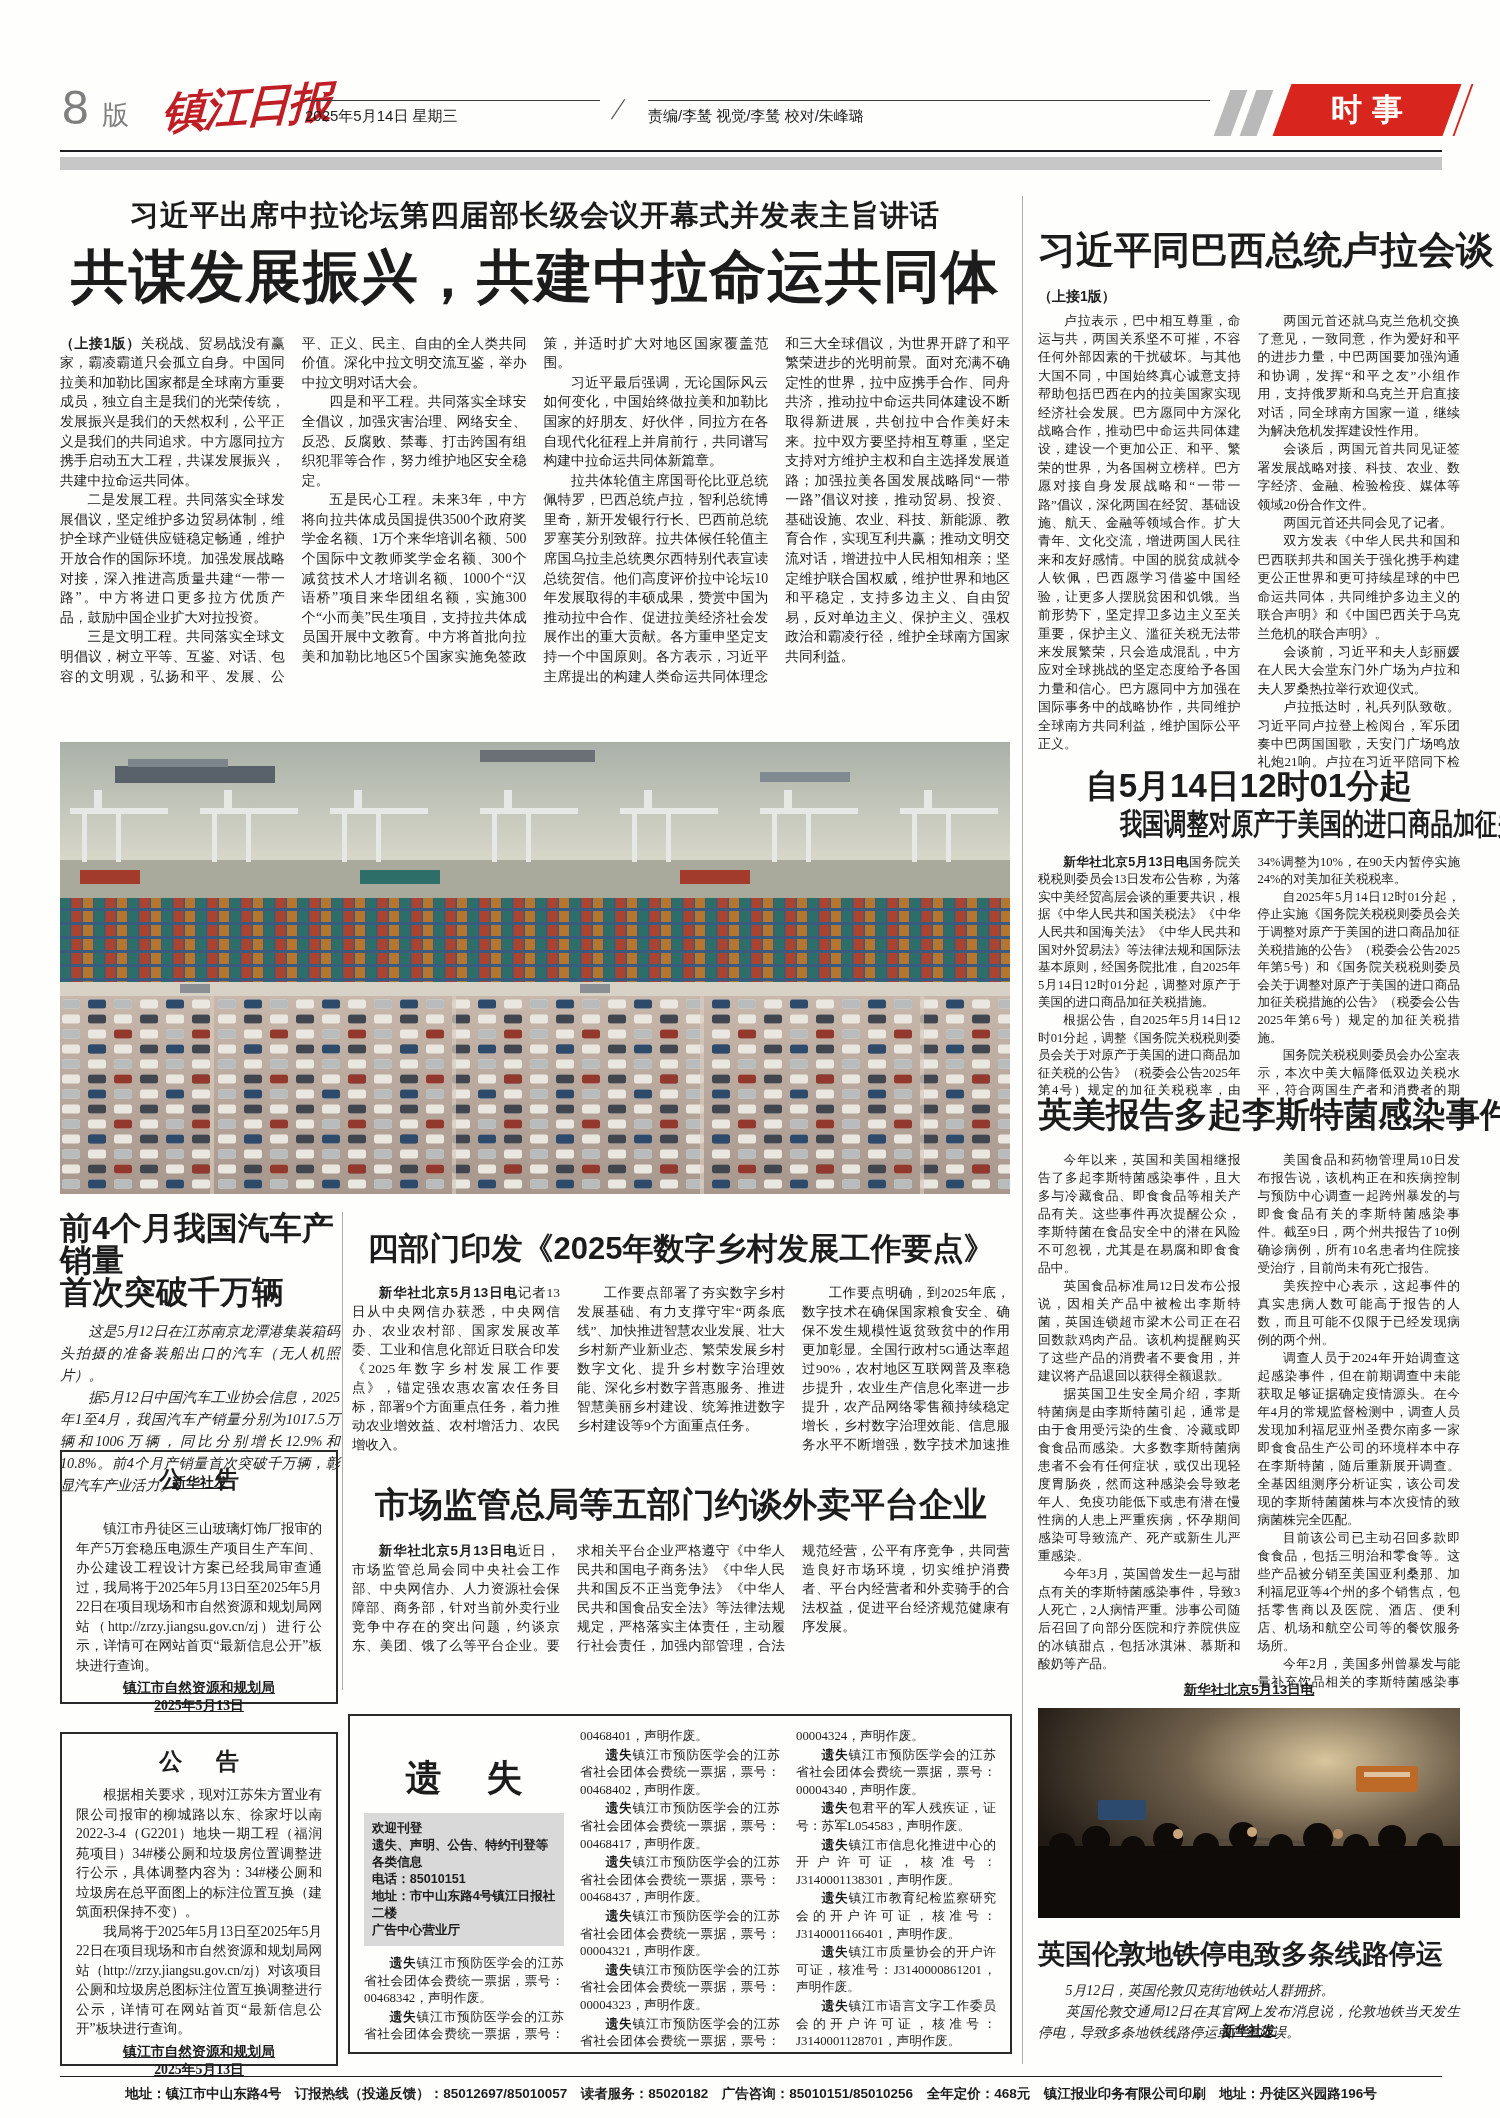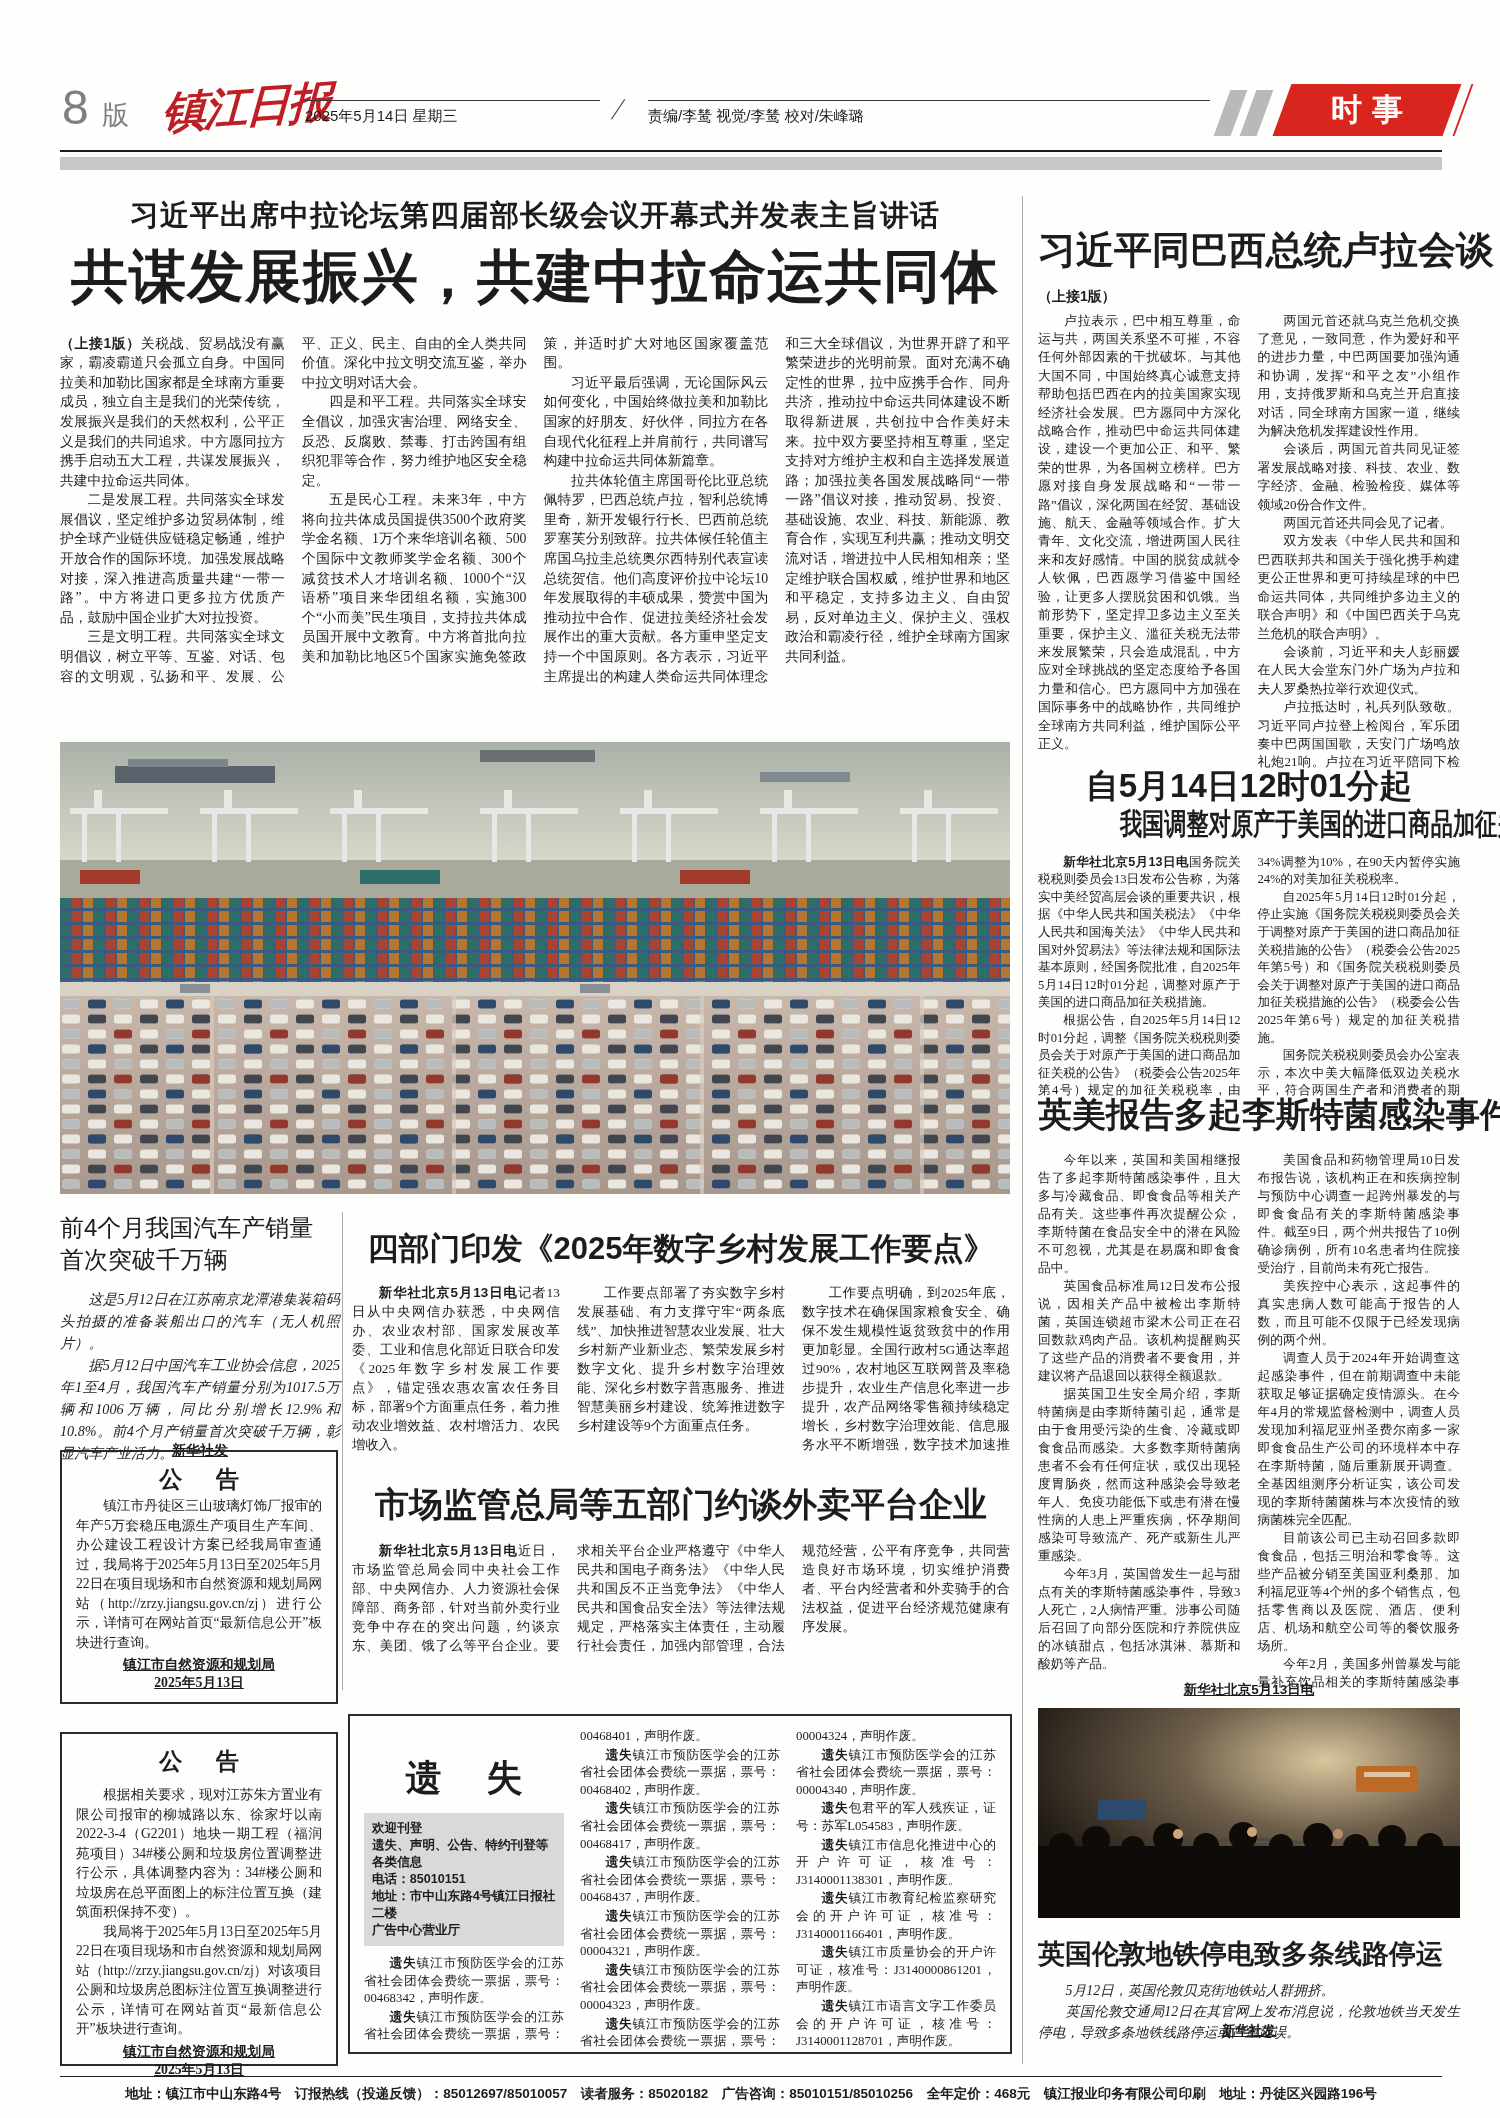--- a/index.html
+++ b/index.html
@@ -173,21 +173,21 @@
       <rect x="0" y="254" width="950" height="198" fill="url(#carsB)"></rect>
       <rect x="0" y="254" width="950" height="198" fill="url(#carsC)"></rect>
       <rect x="150" y="254" width="4" height="198" fill="#d8cabd" opacity="0.7"></rect>
       <rect x="392" y="254" width="4" height="198" fill="#d8cabd" opacity="0.7"></rect>
       <rect x="640" y="254" width="4" height="198" fill="#d8cabd" opacity="0.7"></rect>
       <rect x="860" y="254" width="4" height="198" fill="#d8cabd" opacity="0.7"></rect>
     </svg>
   </div>
 
   <div class="abs" style="left:60px;top:1212px;width:280px;">
-    <div class="hei" style="font-size:24px;font-weight:400;line-height:32px;">
+    <div class="hei" style="font-size:32px;font-weight:700;line-height:32px;">
       <div>前4个月我国汽车产销量</div>
       <div>首次突破千万辆</div>
     </div>
     <div class="plist jc kai" style="margin-top:12px;font-size:14.2px;line-height:22px;">
         <p>这是5月12日在江苏南京龙潭港集装箱码头拍摄的准备装船出口的汽车（无人机照片）。</p>
         <p>据5月12日中国汽车工业协会信息，2025年1至4月，我国汽车产销量分别为1017.5万辆和1006万辆，同比分别增长12.9%和10.8%。前4个月产销量首次突破千万辆，彰显汽车产业活力。</p>
       </div>
     <div class="tar credit-r" style="font-size:14px;margin-top:-22px;">新华社发</div>
   </div>
 
@@ -204,21 +204,21 @@
 
   <div class="abs" style="left:352px;top:1484px;width:658px;">
     <div class="hei h-right tac" style="font-size:34px;white-space:nowrap;">市场监管总局等五部门约谈外卖平台企业</div>
     <div class="body-cols c3 jc plist" style="margin-top:16px;height:120px;font-size:13.4px;line-height:19px;">
         <p><b>新华社北京5月13日电</b>近日，市场监管总局会同中央社会工作部、中央网信办、人力资源社会保障部、商务部，针对当前外卖行业竞争中存在的突出问题，约谈京东、美团、饿了么等平台企业。要求相关平台企业严格遵守《中华人民共和国电子商务法》《中华人民共和国反不正当竞争法》《中华人民共和国食品安全法》等法律法规规定，严格落实主体责任，主动履行社会责任，加强内部管理，合法规范经营，公平有序竞争，共同营造良好市场环境，切实维护消费者、平台内经营者和外卖骑手的合法权益，促进平台经济规范健康有序发展。</p>
       </div>
   </div>
 
   <div class="abs noticebox" style="left:60px;top:1450px;width:278px;height:254px;">
     <div class="notice-title tac">公  告</div>
-    <div class="plist jc" style="margin-top:1px;font-size:13.6px;line-height:19.5px;">
+    <div class="plist jc" style="margin-top:24px;font-size:13.6px;line-height:19.5px;">
         <p>镇江市丹徒区三山玻璃灯饰厂报审的年产5万套稳压电源生产项目生产车间、办公建设工程设计方案已经我局审查通过，我局将于2025年5月13日至2025年5月22日在项目现场和市自然资源和规划局网站（http://zrzy.jiangsu.gov.cn/zj）进行公示，详情可在网站首页“最新信息公开”板块进行查询。</p>
       </div>
     <div class="tar" style="font-size:13.8px;font-weight:700;margin-top:4px;">镇江市自然资源和规划局</div>
     <div class="tar" style="font-size:13.8px;font-weight:700;">2025年5月13日</div>
   </div>
 
   <div class="abs noticebox" style="left:60px;top:1732px;width:278px;height:334px;">
     <div class="notice-title tac">公  告</div>
     <div class="plist jc" style="margin-top:8px;font-size:13.6px;line-height:19.5px;">
         <p>根据相关要求，现对江苏朱方置业有限公司报审的柳城路以东、徐家圩以南2022-3-4（G2201）地块一期工程（福润苑项目）34#楼公厕和垃圾房位置调整进行公示，具体调整内容为：34#楼公厕和垃圾房在总平面图上的标注位置互换（建筑面积保持不变）。</p>

